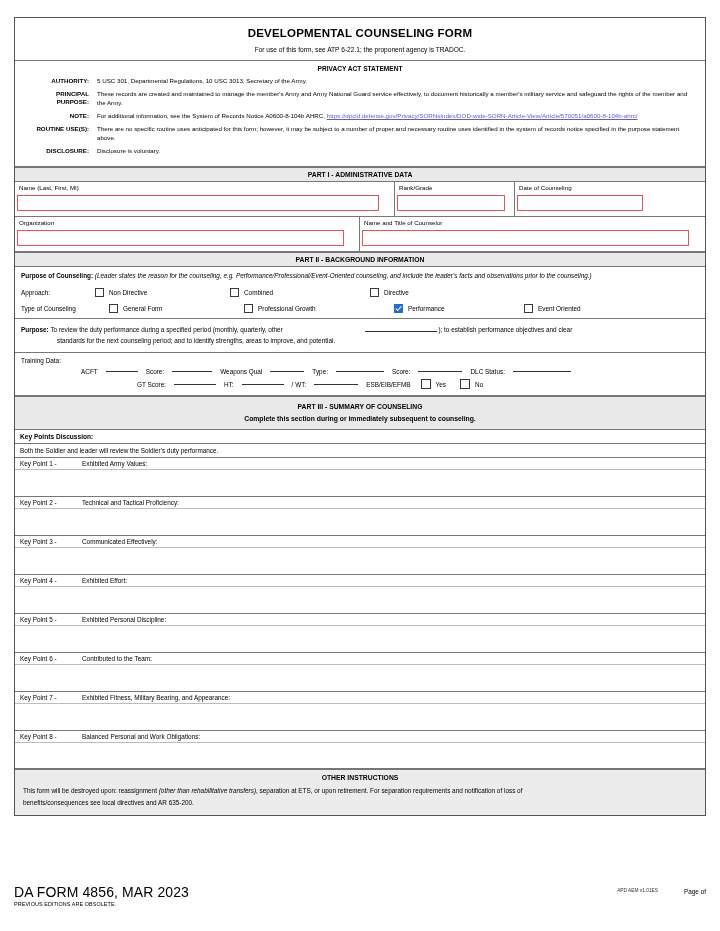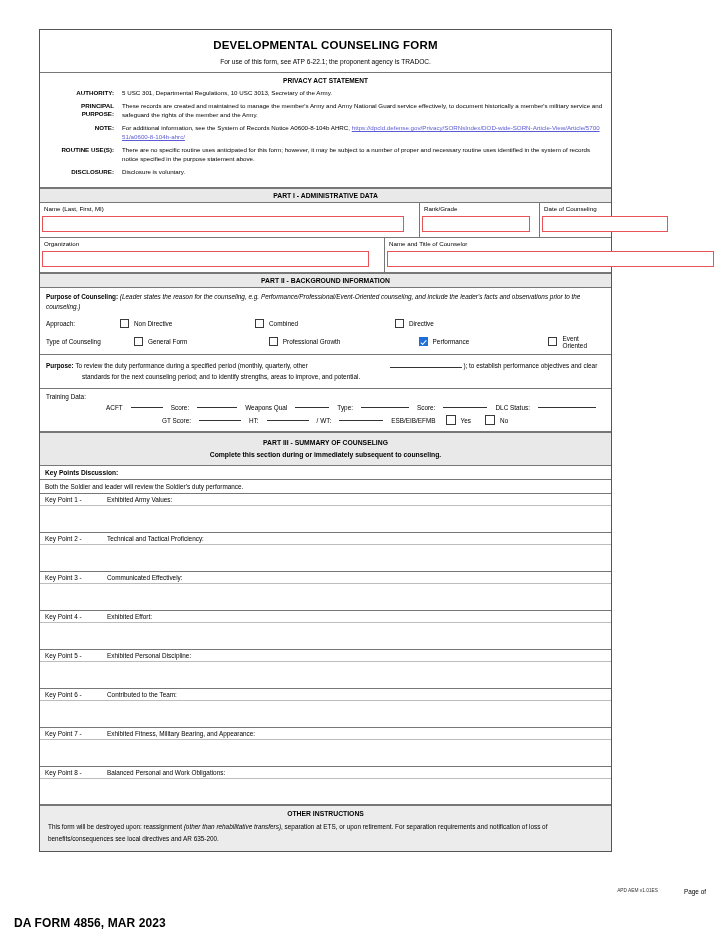--- a/index.html
+++ b/index.html
@@ -17,26 +17,25 @@
   .page {
     position: relative;
     width: 720px;
     height: 931px;
     background: #ffffff;
     box-sizing: border-box;
   }
   .form-outer {
     position: absolute;
     left: 14px;
-    top: 29px;
-    width: 573px;
+    top: 17px;
+    width: 692px;
     border: 1.5px solid #555;
     box-sizing: border-box;
     background: #fff;
-    margin-left: 25px;
   }
 
   
   .title-band {
     border-bottom: 1px solid #777;
     padding: 9px 0 7px 0;
     text-align: center;
   }
   .form-title {
     font-size: 11.5px;
@@ -248,24 +247,23 @@
   .footer {
     position: absolute;
     left: 14px;
     top: 884px;
     width: 692px;
     display: flex;
     align-items: flex-start;
   }
   .f-left { flex: 0 0 auto; }
   .f-form {
-    font-size: 12px;
-    font-weight: bold;
+    font-size: 14px;
+    font-weight: normal;
     letter-spacing: .1px;
-    margin-top: 32px;
   }
   .f-prev {
     font-size: 5.4px;
     margin-top: 1px;
     letter-spacing: .1px;
   }
   .f-mid {
     flex: 1 1 auto;
     text-align: right;
     font-size: 4.8px;

